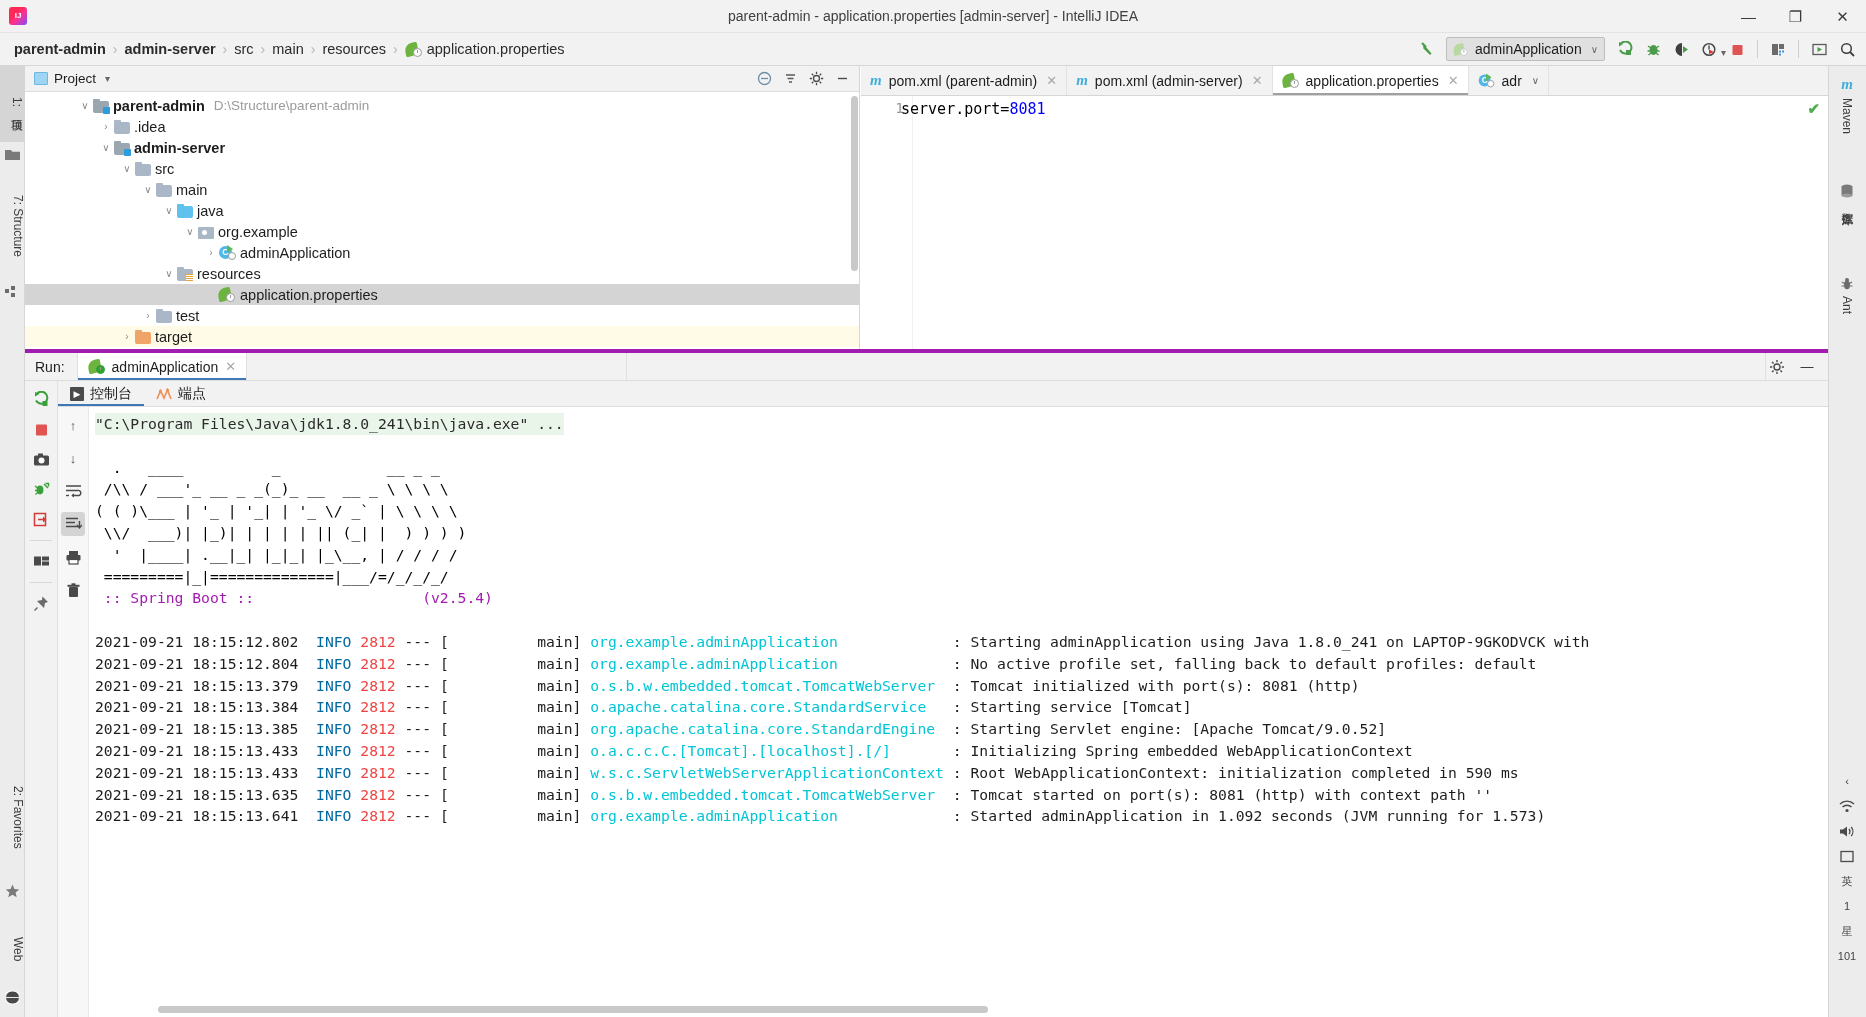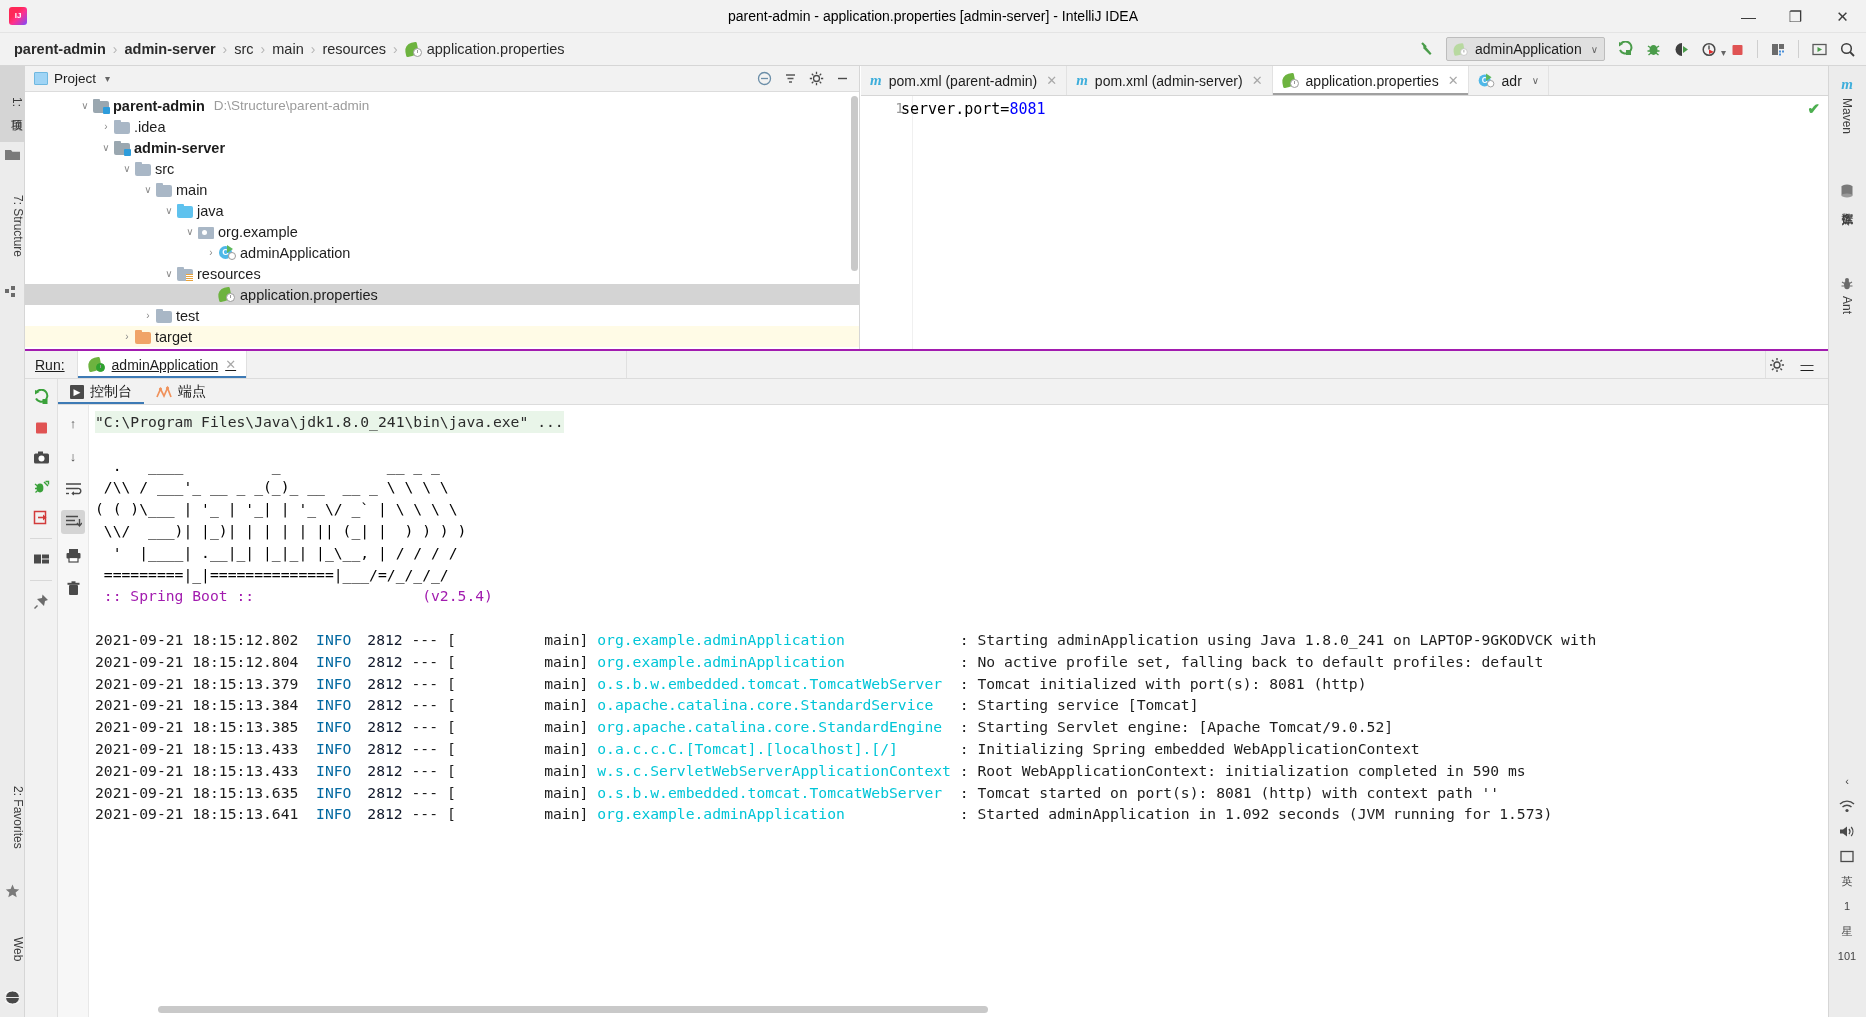--- a/index.html
+++ b/index.html
@@ -33,21 +33,21 @@
     color: #fff; font-size: 8px; font-weight: bold; line-height: 18px; text-align: center;
     font-family: "Liberation Sans", sans-serif;
   }
   .menubar { display: flex; align-items: center; height: 33px; }
   .menu-item {
     padding: 4px 9px; font-size: 14.5px; color: #1f1f1f; cursor: default;
     white-space: nowrap; line-height: 18px;
   }
   .win-title {
     position: absolute; left: 0; right: 0; top: 0; height: 33px;
-    line-height: 33px; text-align: center; font-size: 14px; color: #000000;
+    line-height: 33px; text-align: center; font-size: 14px; color: #404040;
     pointer-events: none; white-space: nowrap;
   }
   .win-buttons {
     position: absolute; right: 0; top: 0; height: 33px; display: flex; align-items: stretch;
   }
   .win-btn {
     width: 47px; display: flex; align-items: center; justify-content: center;
     color: #3c3c3c; font-size: 15px;
   }
 
@@ -225,21 +225,21 @@
   .rtab {
     position: absolute; right: 0; width: 38px;
     writing-mode: vertical-rl; text-orientation: mixed;
     font-size: 12px; color: #3c3c3c; padding: 6px 0; white-space: nowrap;
     display: flex; align-items: center; justify-content: center; gap: 5px;
   }
 
   
   .run-panel {
     position: absolute; left: 25px; top: 349px; right: 38px; bottom: 0;
-    background: #ffffff; border-top: 2px solid #a21caf; text-decoration: underline;
+    background: #ffffff; border-top: 4px solid #a21caf;
   }
   .run-header {
     height: 28px; background: #f2f2f2; border-bottom: 1px solid #dcdcdc;
     display: flex; align-items: stretch;
   }
   .run-label { display: flex; align-items: center; padding: 0 12px 0 10px; font-size: 14px; color: #1d1d1d; }
   .run-tab {
     display: flex; align-items: center; gap: 7px; padding: 0 10px;
     font-size: 14px; position: relative; background: #ffffff;
     border-left: 1px solid #e0e0e0; border-right: 1px solid #e0e0e0;
@@ -284,21 +284,21 @@
   .console-text {
     flex: 1 1 auto; position: relative; overflow: hidden; background: #ffffff;
     font-family: "DejaVu Sans Mono", monospace; font-size: 14.7px; line-height: 21.8px;
     padding: 6px 0 0 6px; white-space: pre;
   }
   .cmdline { background: #e9f5e9; color: #2b2b2b; display: inline-block; }
   .banner { color: #000000; }
   .sb-green { color: #a21caf; text-align: center; }
   .logline { color: #1d1d1d; }
   .lg-info { color: #0369a1; }
-  .lg-pid { color: #0f172a; margin-left: 7px; }
+  .lg-pid { color: #ef4444; }
   .lg-cls { color: #00c5d7; }
 
   .hscroll {
     position: absolute; left: 100px; bottom: 4px; width: 830px; height: 7px;
     background: #c9c9c9; border-radius: 4px;
   }
 
   
   .tray {
     position: absolute; right: 0; bottom: 0; width: 38px; height: 250px;

